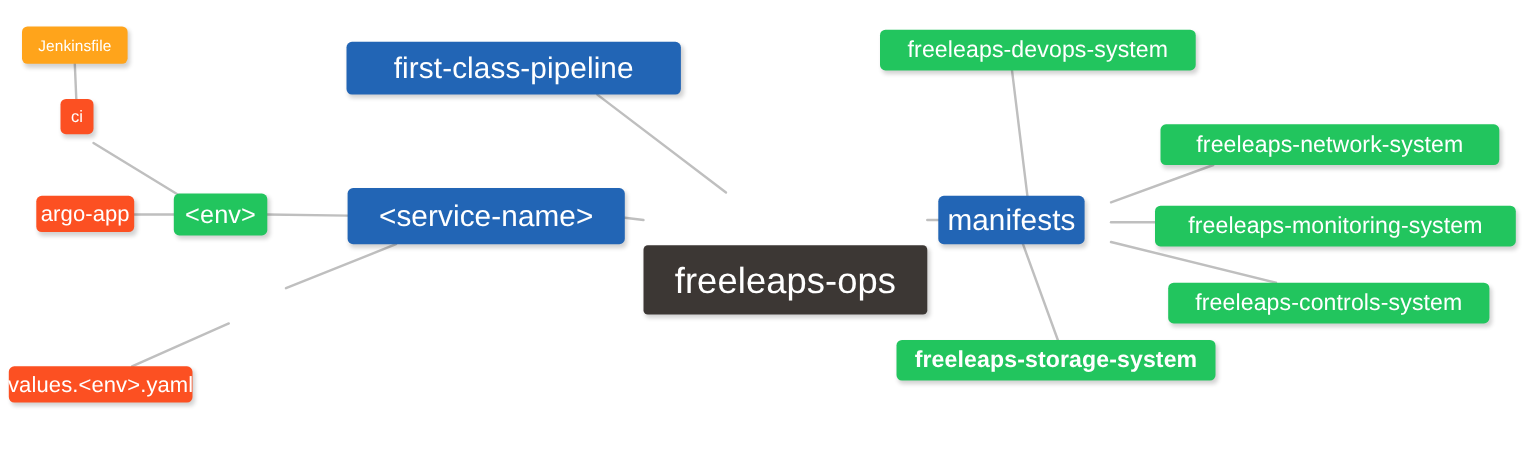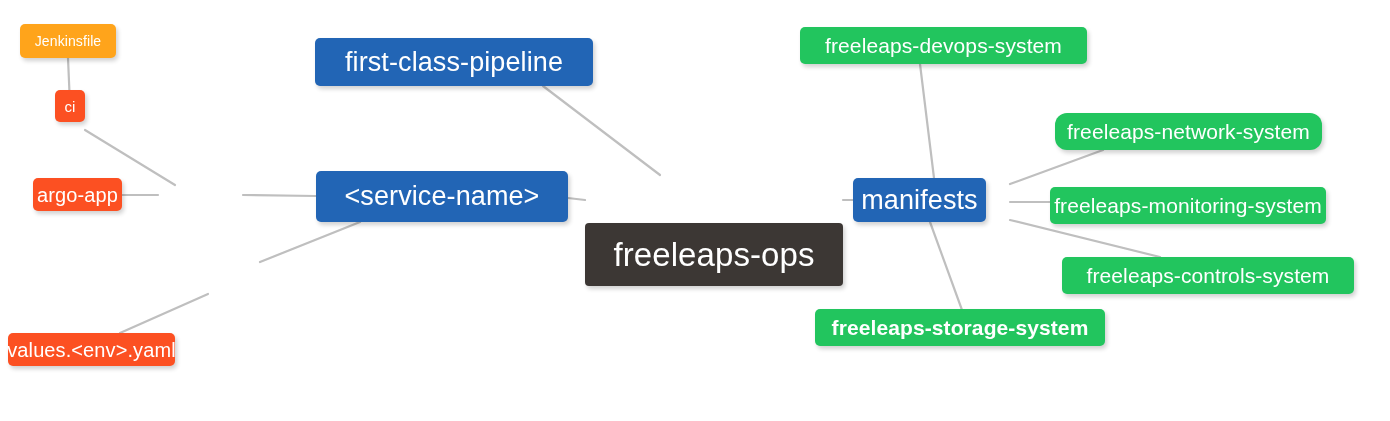--- a/index.html
+++ b/index.html
@@ -99,51 +99,54 @@
   </div>
 
   <div class="node n-red fs-15" style="left:55px; top:90px; width:30px; height:32px;">
     <span>ci</span>
   </div>
 
   <div class="node n-red fs-17" style="left:33px; top:178px; width:89px; height:33px;">
     <span>argo-app</span>
   </div>
 
+  <div class="node n-green fs-23" style="left:158px; top:176px; width:85px; height:38px;">
+    <span>&lt;env&gt;</span>
+  </div>
 
   <div class="node n-red fs-17" style="left:8px; top:333px; width:167px; height:33px;">
     <span>values.&lt;env&gt;.yaml</span>
   </div>
 
 
-  <div class="node n-blue fs-27" style="left:315px; top:38px; width:278px; height:48px;text-align:right;">
+  <div class="node n-blue fs-27" style="left:315px; top:38px; width:304px; height:48px;text-align:right;">
     <span>first-class-pipeline</span>
   </div>
 
   <div class="node n-blue fs-27" style="left:316px; top:171px; width:252px; height:51px;">
     <span>&lt;service-name&gt;</span>
   </div>
 
   <div class="node n-root" style="left:585px; top:175px; width:258px; height:63px;">
     <span>freeleaps-ops</span>
   </div>
 
   <div class="node n-blue fs-27" style="left:853px; top:178px; width:133px; height:44px;">
     <span>manifests</span>
   </div>
 
   <div class="node n-green fs-21" style="left:800px; top:27px; width:287px; height:37px;">
     <span>freeleaps-devops-system</span>
   </div>
 
-  <div class="node n-green fs-21" style="left:1055px; top:113px; width:267px; height:37px;border-radius:12px;">
+  <div class="node n-green fs-21" style="left:1055px; top:113px; width:308px; height:37px;">
     <span>freeleaps-network-system</span>
   </div>
 
-  <div class="node n-green fs-21" style="left:1050px; top:187px; width:276px; height:37px;">
+  <div class="node n-green fs-21" style="left:1050px; top:187px; width:328px; height:37px;">
     <span>freeleaps-monitoring-system</span>
   </div>
 
   <div class="node n-green fs-21" style="left:1062px; top:257px; width:292px; height:37px;">
     <span>freeleaps-controls-system</span>
   </div>
 
   <div class="node n-green fs-21" style="left:815px; top:309px; width:290px; height:37px;font-weight:bold;">
     <span>freeleaps-storage-system</span>
   </div>

